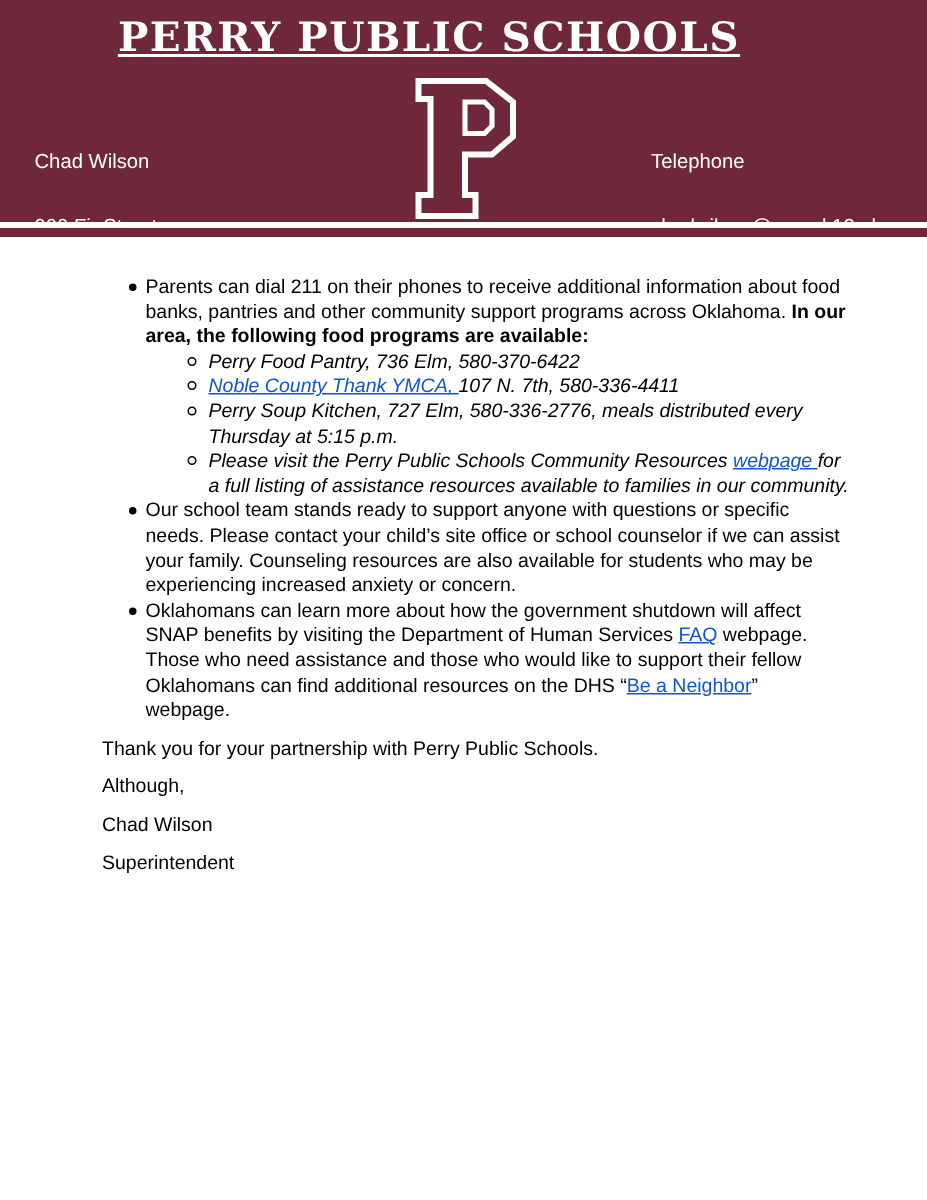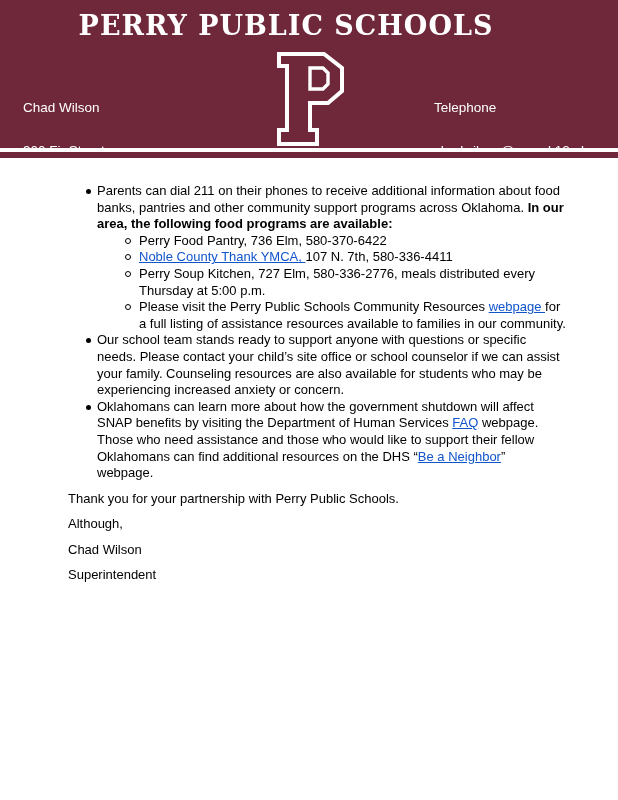--- a/index.html
+++ b/index.html
@@ -15,34 +15,35 @@
   .banner{
     position:absolute;left:0;top:0;width:618px;height:148px;
     background:#6e2839;color:#ffffff;
   }
   .banner-title{
     position:absolute;left:0;top:10px;width:572px;
     text-align:center;
     font-family:"DejaVu Serif","Liberation Serif",serif;
     font-weight:bold;font-size:27px;line-height:32px;letter-spacing:1px;
     white-space:nowrap;
+    text-decoration:underline;
   }
   .banner-col{position:absolute;white-space:pre;line-height:16px;font-size:13.5px;}
   .banner-left-1{left:23px;top:68px;}
   .banner-left-2{left:23px;top:111px;}
   .banner-right-1{left:434px;top:68px;}
   .banner-right-2{left:434px;top:111px;}
   .logo{position:absolute;left:276px;top:50px;width:72px;height:98px;}
   .stripe-gap{position:absolute;left:0;top:148px;width:618px;height:4px;background:#ffffff;}
   .stripe{position:absolute;left:0;top:152px;width:618px;height:6px;background:#6e2839;}
   
   .letter-body{position:absolute;left:0;top:183px;right:0;}
   .block-li,.block-p{position:relative;white-space:pre-wrap;}
   .level-1{margin-left:97px;}
-  .level-2{margin-left:139px;}
+  .level-2{margin-left:139px;font-style:italic;}
   .level-3{margin-left:153px;}
   .block-p{margin-left:68px;margin-top:9px;}
   .marker-disc{
     position:absolute;left:-11px;top:6px;width:5px;height:5px;
     background:#000;border-radius:50%;
   }
   .marker-circle{
     position:absolute;left:-14px;top:5px;width:4px;height:4px;
     border:1.3px solid #000;border-radius:50%;background:#fff;
   }
@@ -89,21 +90,21 @@
   <div class="stripe-gap"></div>
   <div class="stripe"></div>
 
   <div class="letter-body">
       <div class="block-li level-1"><span class="marker marker-disc"></span><span class="content"><span class="seg-plain">Parents can dial 211 on their phones to receive additional information about food
 banks, pantries and other community support programs across Oklahoma. </span><span class="seg-bold">In our
 area, the following food programs are available:</span></span></div>
       <div class="block-li level-2"><span class="marker marker-circle"></span><span class="content"><span class="seg-plain">Perry Food Pantry, 736 Elm, 580-370-6422</span></span></div>
       <div class="block-li level-2"><span class="marker marker-circle"></span><span class="content"><a class="seg-link" href="#">Noble County Thank YMCA, </a><span class="seg-plain">107 N. 7th, 580-336-4411</span></span></div>
       <div class="block-li level-2"><span class="marker marker-circle"></span><span class="content"><span class="seg-plain">Perry Soup Kitchen, 727 Elm, 580-336-2776, meals distributed every
-Thursday at 5:00 p.m.</span></span></div>
+Thursday at 5:15 p.m.</span></span></div>
       <div class="block-li level-2"><span class="marker marker-circle"></span><span class="content"><span class="seg-plain">Please visit the Perry Public Schools Community Resources </span><a class="seg-link" href="#">webpage </a><span class="seg-plain">for
 a full listing of assistance resources available to families in our community.</span></span></div>
       <div class="block-li level-1"><span class="marker marker-disc"></span><span class="content"><span class="seg-plain">Our school team stands ready to support anyone with questions or specific
 needs. Please contact your child’s site office or school counselor if we can assist
 your family. Counseling resources are also available for students who may be
 experiencing increased anxiety or concern.</span></span></div>
       <div class="block-li level-1"><span class="marker marker-disc"></span><span class="content"><span class="seg-plain">Oklahomans can learn more about how the government shutdown will affect
 SNAP benefits by visiting the Department of Human Services </span><a class="seg-link" href="#">FAQ</a><span class="seg-plain"> webpage.
 Those who need assistance and those who would like to support their fellow
 Oklahomans can find additional resources on the DHS “</span><a class="seg-link" href="#">Be a Neighbor</a><span class="seg-plain">”

